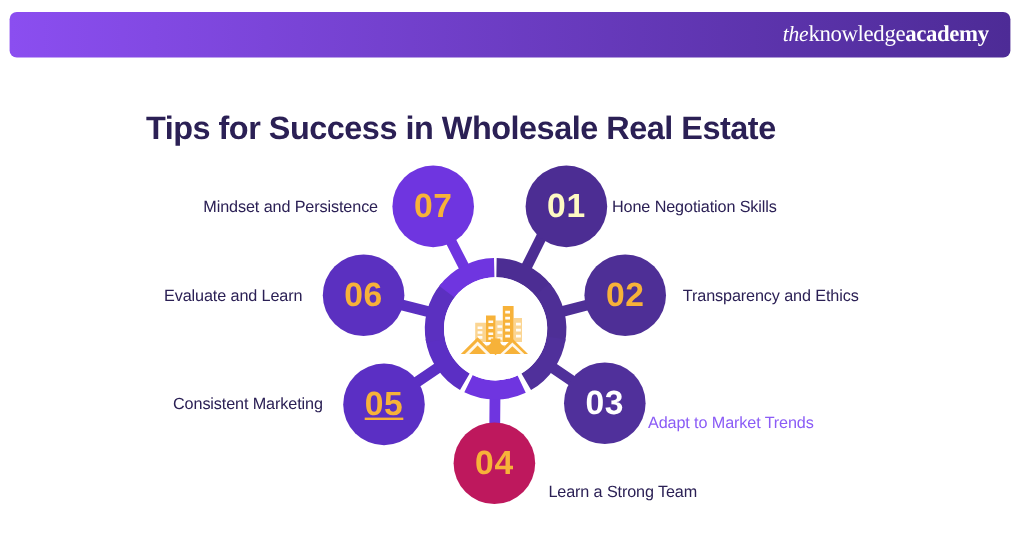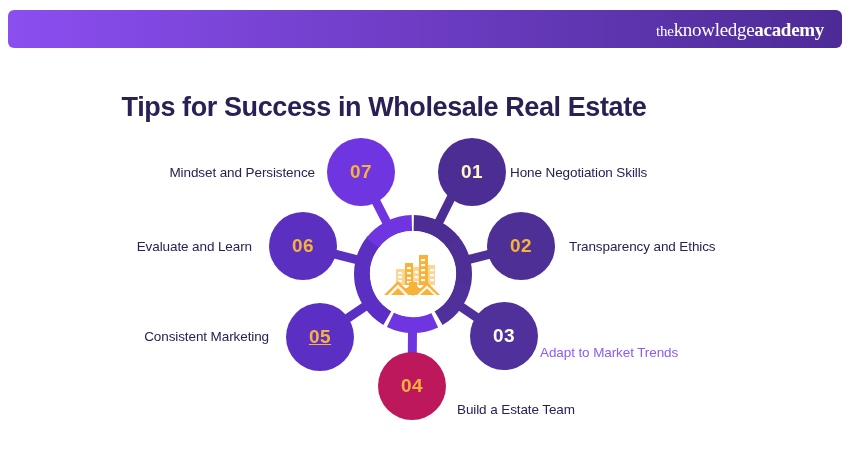--- a/index.html
+++ b/index.html
@@ -30,21 +30,22 @@
     position: absolute;
     right: 18px;
     top: 50%;
     transform: translateY(-50%);
     white-space: nowrap;
     color: #ffffff;
     font-family: "Liberation Serif", serif;
     line-height: 1;
   }
   #brand-logo .lg-the {
-    font-size: 15px;
+    font-style: italic;
+    font-size: 18px;
     letter-spacing: -0.2px;
   }
   #brand-logo .lg-know {
     font-size: 19px;
     font-weight: 400;
     letter-spacing: -0.3px;
   }
   #brand-logo .lg-acad {
     font-size: 19px;
     font-weight: 700;
@@ -78,21 +79,21 @@
     top: 0;
   }
 
   .node-circle {
     position: absolute;
     border-radius: 50%;
     display: flex;
     align-items: center;
     justify-content: center;
     color: #f7b239;
-    font-size: 19px;
+    font-size: 28px;
     font-weight: 700;
     letter-spacing: 0.5px;
   }
 
   .node-label {
     position: absolute;
     font-size: 13.5px;
     color: #2b2055;
     white-space: nowrap;
     letter-spacing: -0.1px;
@@ -187,21 +188,21 @@
         <span>02</span>
       </div>
       <div class="node-label lbl-right" style="top: 121px; left: 569px; color: rgb(43, 32, 85);">Transparency and Ethics</div>
       <div class="node-circle" style="width: 68px; height: 68px; left: 470px; top: 184px; background: rgb(80, 48, 155); color: #ffffff;">
         <span>03</span>
       </div>
       <div class="node-label lbl-right" style="top: 211px; left: 540px; color: #8b5cf6; margin-top: 16px;">Adapt to Market Trends</div>
       <div class="node-circle" style="width: 68px; height: 68px; left: 378px; top: 234px; background: #be185d; color: rgb(247, 178, 57);">
         <span>04</span>
       </div>
-      <div class="node-label lbl-right" style="top: 284px; left: 457px; color: rgb(43, 32, 85);">Build a Estate Team</div>
+      <div class="node-label lbl-right" style="top: 284px; left: 457px; color: rgb(43, 32, 85);">Learn a Strong Team</div>
       <div class="node-circle" style="width: 68px; height: 68px; left: 286px; top: 185px; background: rgb(91, 47, 196); color: rgb(247, 178, 57); text-decoration: underline;">
         <span>05</span>
       </div>
       <div class="node-label lbl-left" style="top: 211px; right: 581px; color: rgb(43, 32, 85);">Consistent Marketing</div>
       <div class="node-circle" style="width: 68px; height: 68px; left: 269px; top: 94px; background: rgb(91, 48, 192); color: rgb(247, 178, 57);">
         <span>06</span>
       </div>
       <div class="node-label lbl-left" style="top: 121px; right: 598px; color: rgb(43, 32, 85);">Evaluate and Learn</div>
       <div class="node-circle" style="width: 68px; height: 68px; left: 327px; top: 20px; background: rgb(111, 53, 224); color: rgb(247, 178, 57);">
         <span>07</span>

